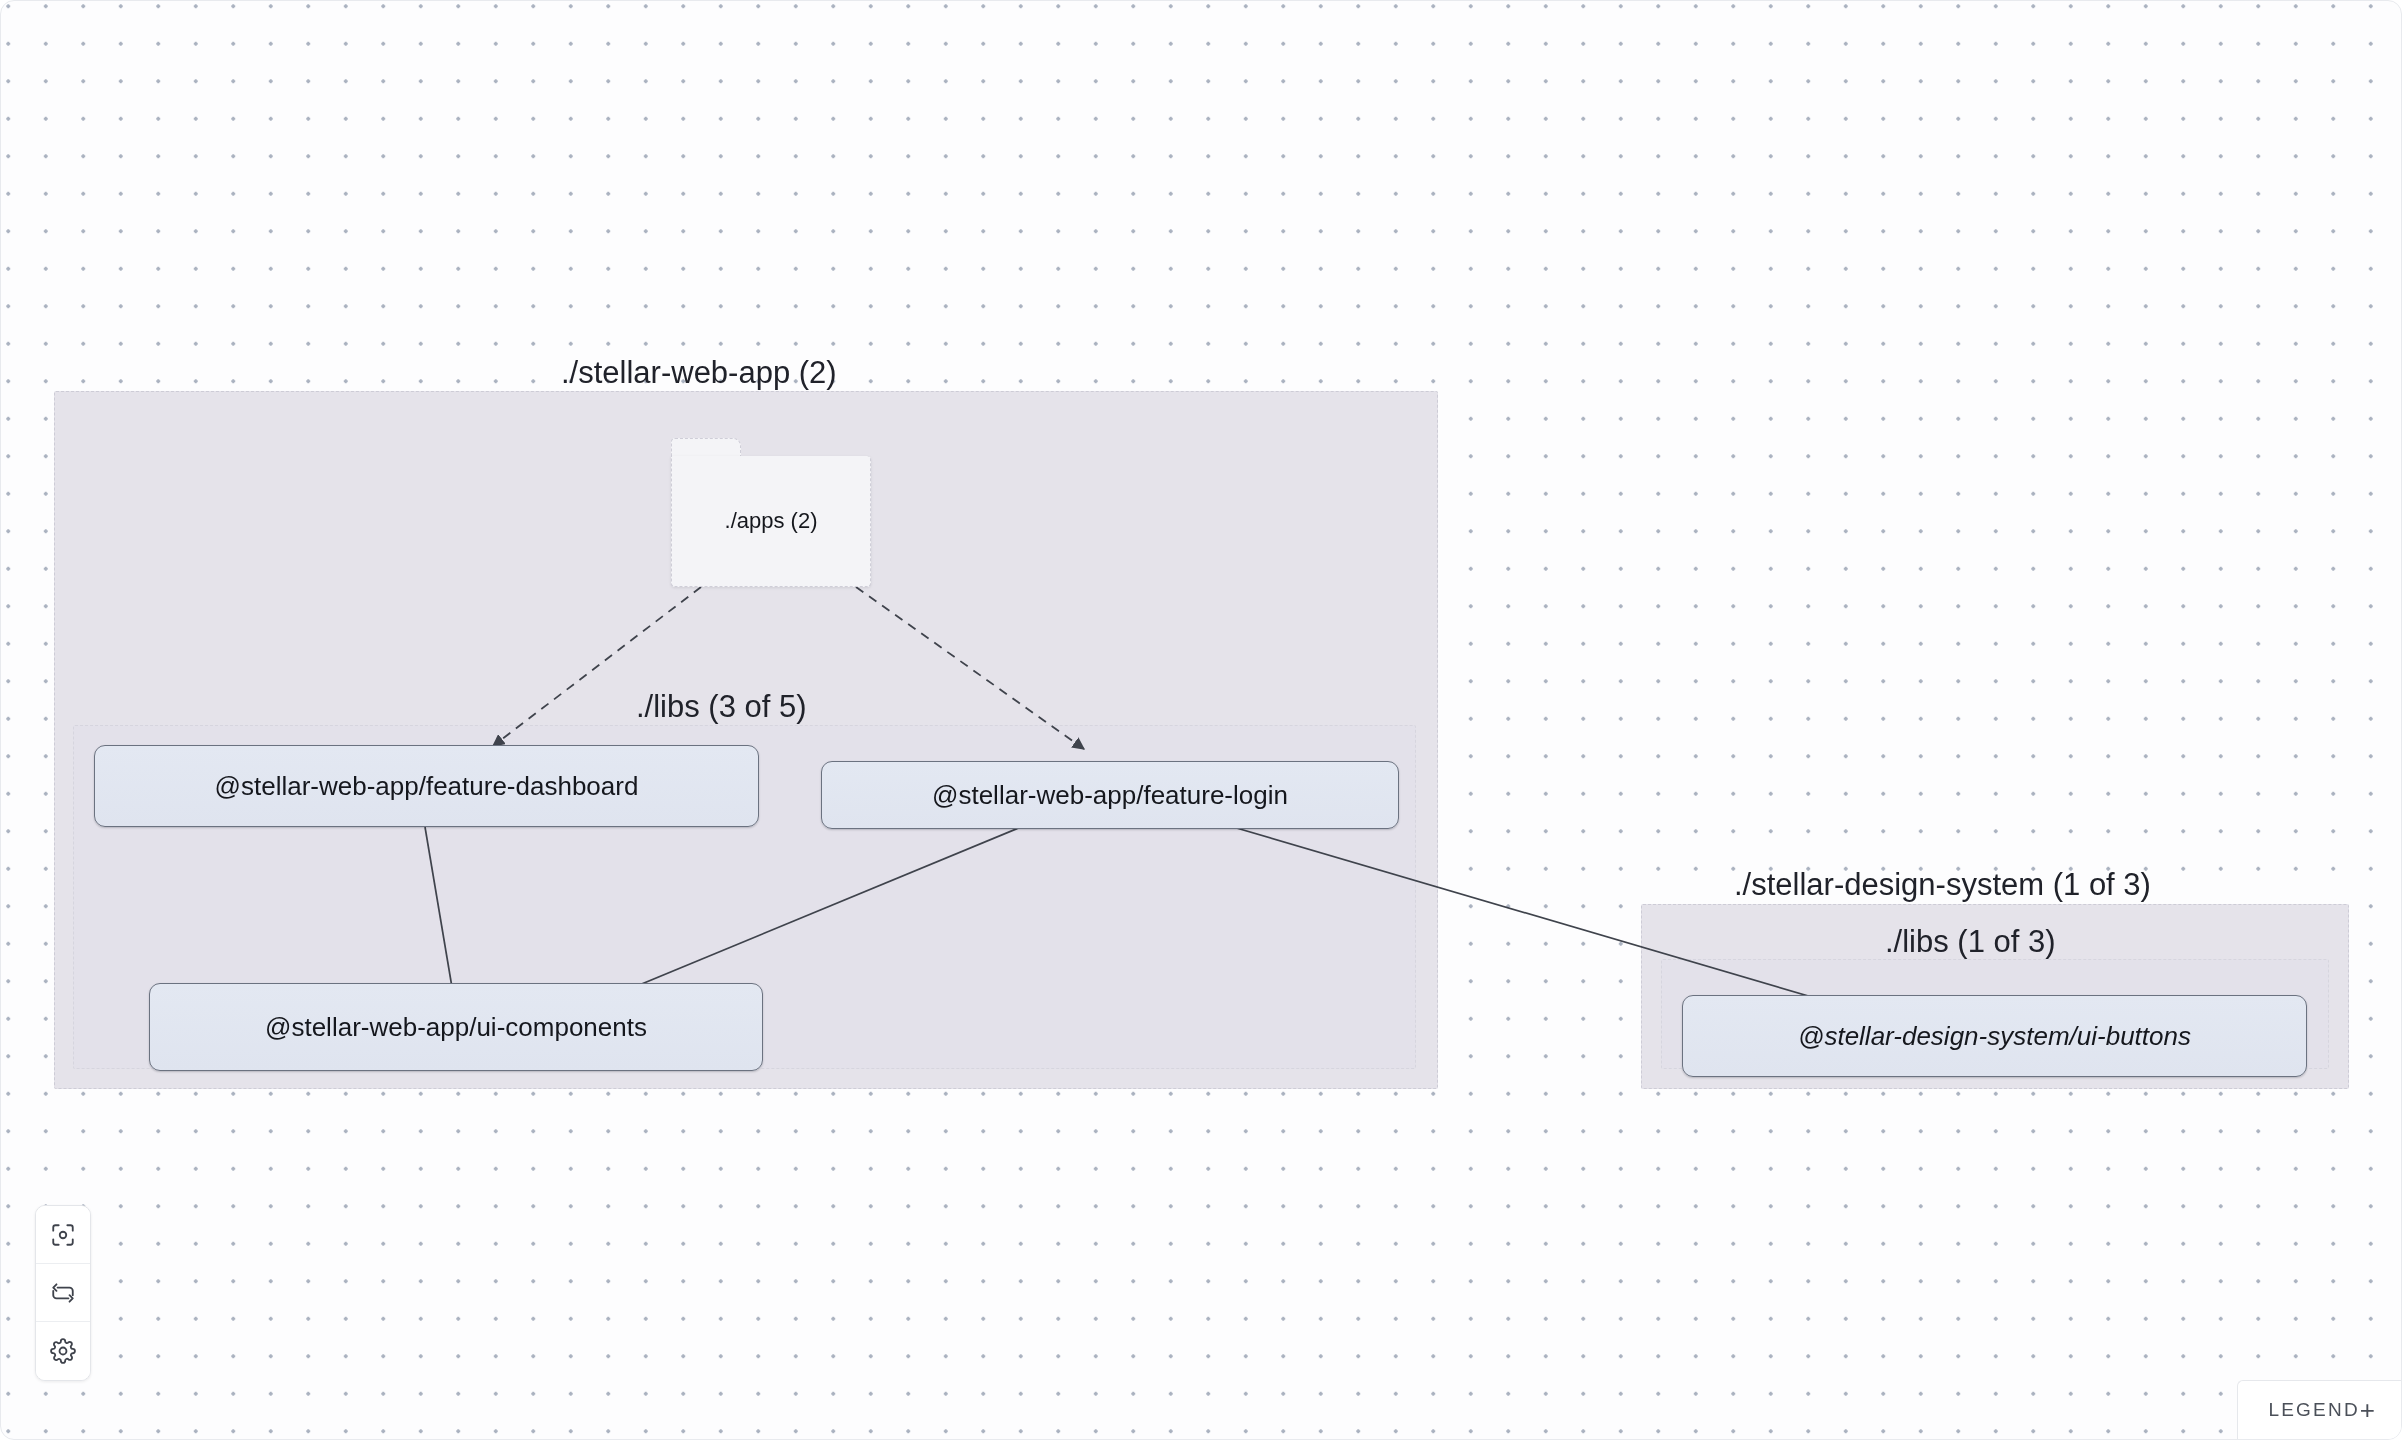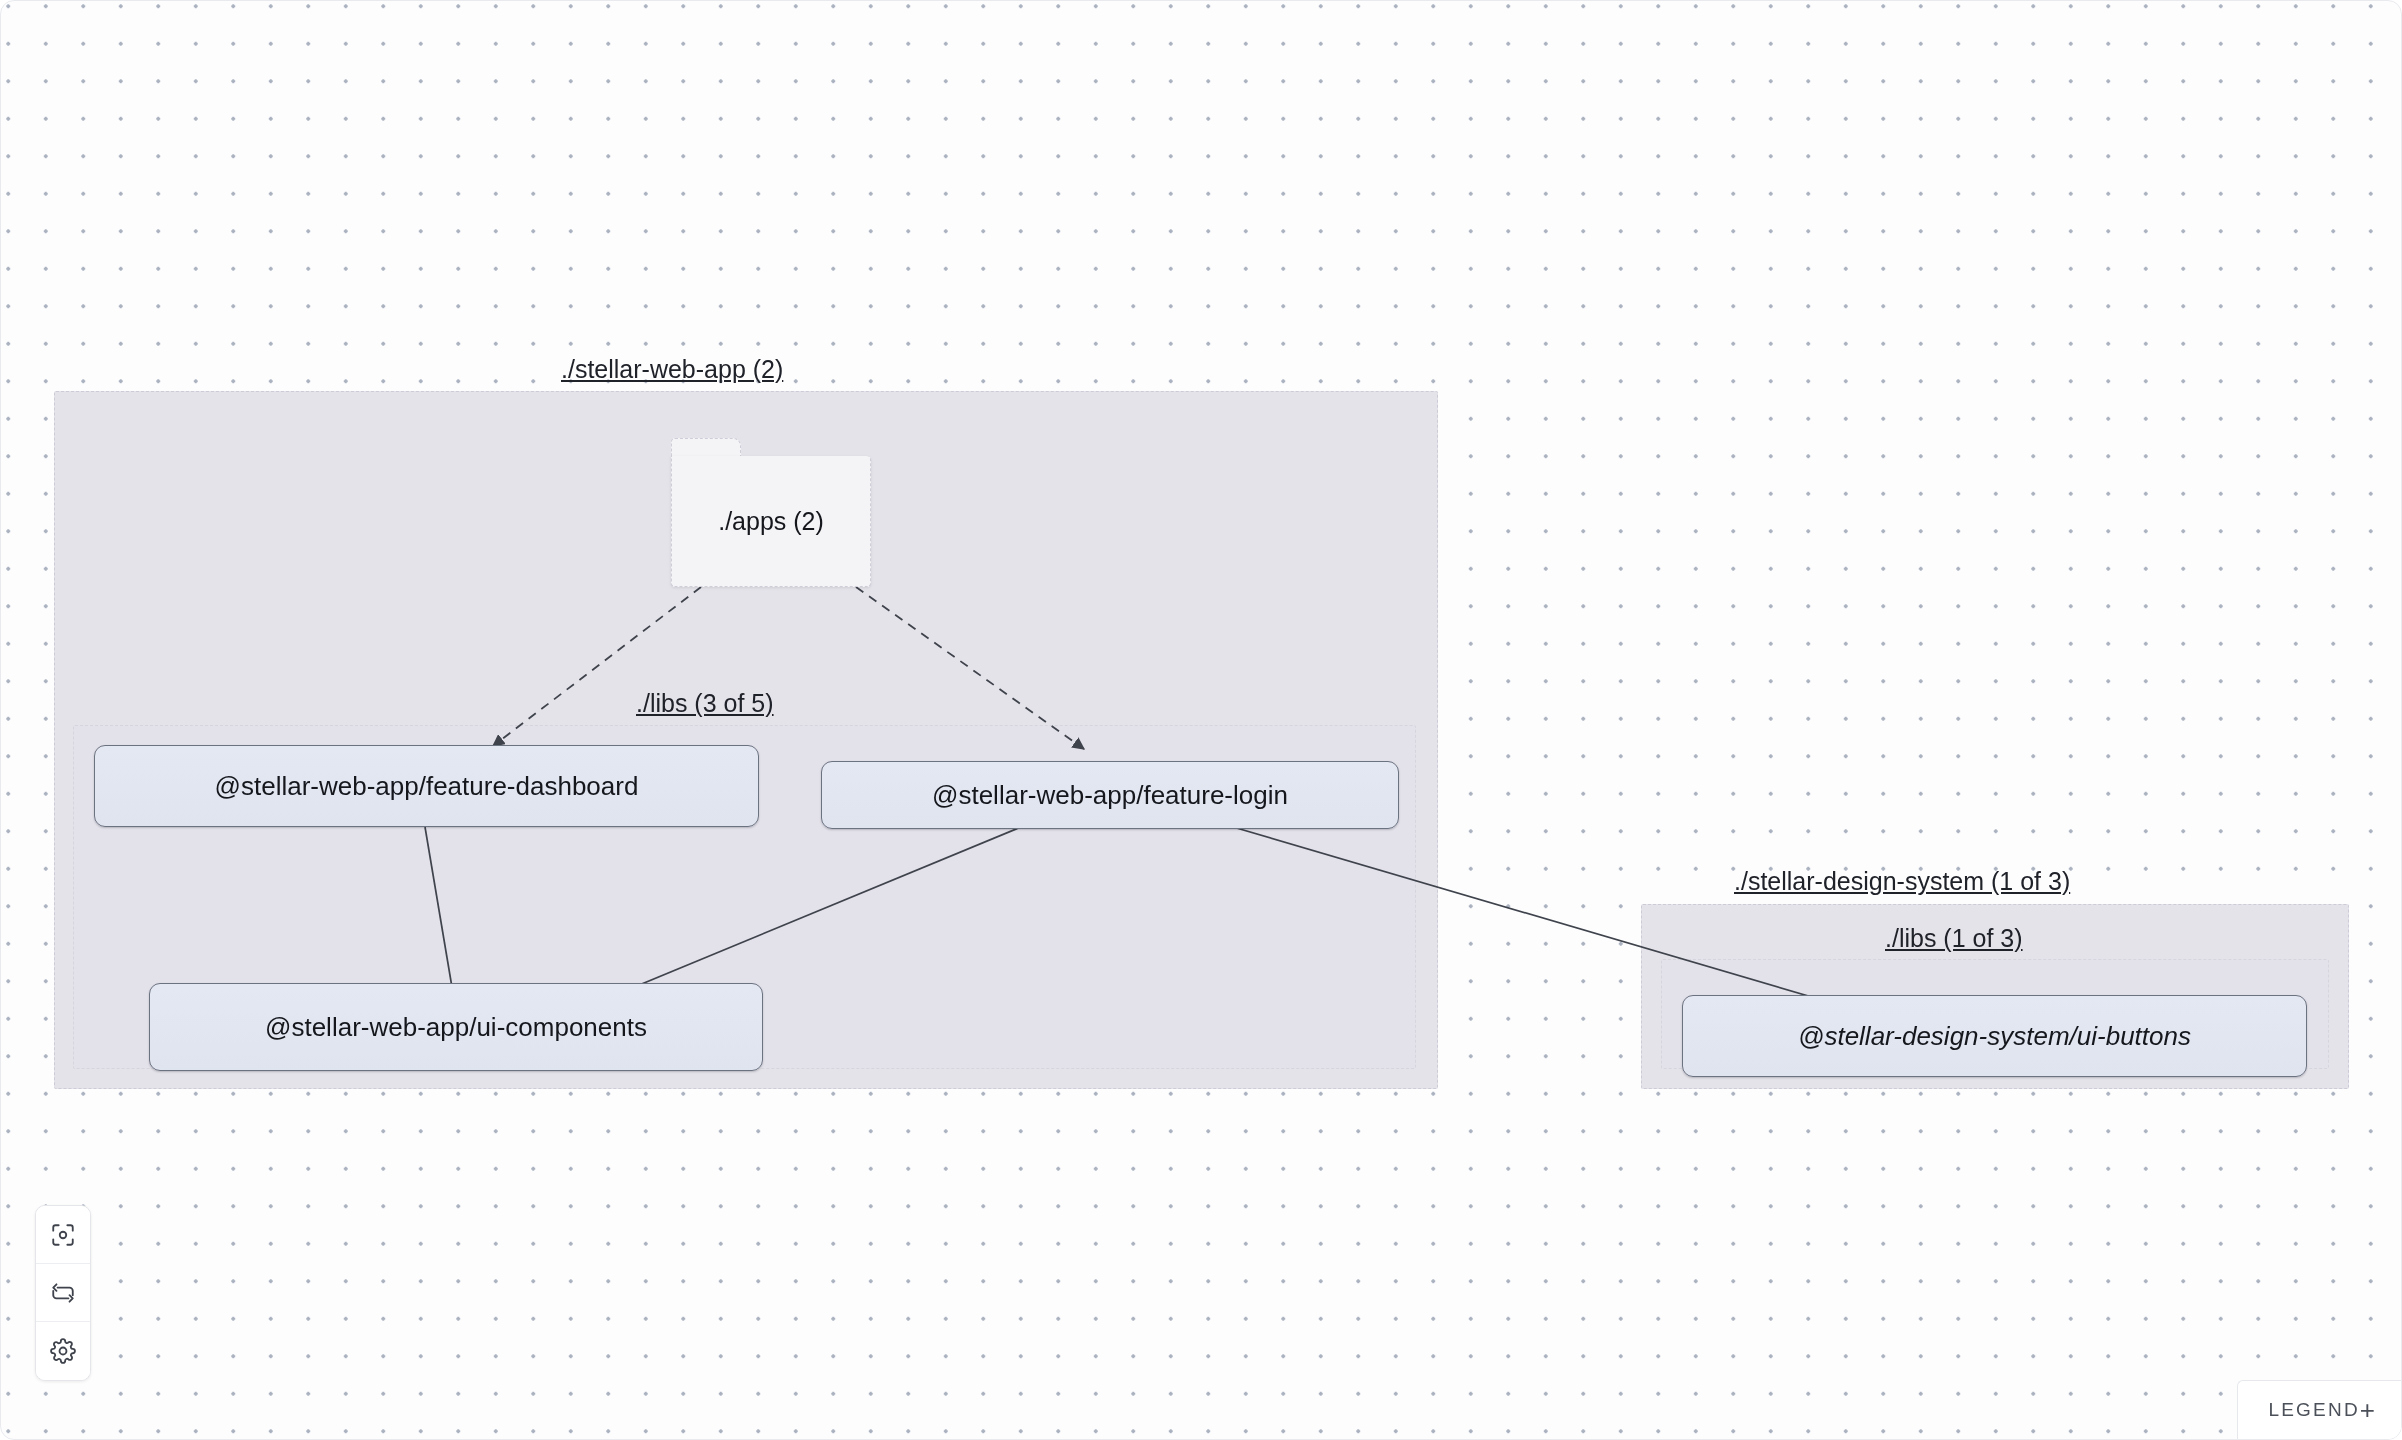--- a/index.html
+++ b/index.html
@@ -33,26 +33,25 @@
     border-radius: 2px;
   }
   .group-inner {
     position: absolute;
     background: rgba(226,224,233,0.55);
     border: 1.5px dashed #d6d5de;
     border-radius: 2px;
   }
   .group-label {
     position: absolute;
-    font-size: 25px;
+    font-size: 31px;
     line-height: 1;
     color: #20222a;
     white-space: nowrap;
     font-family: "Liberation Sans", sans-serif;
-    text-decoration: underline;
   }
 
   
   .node {
     position: absolute;
     display: flex;
     align-items: center;
     justify-content: center;
     background: linear-gradient(180deg, #e3e8f2 0%, #dfe4ef 100%);
     border: 1.4px solid #6b7280;
@@ -68,21 +67,21 @@
     position: absolute;
     background: #f4f4f7;
     border: 1.6px dashed #cfced8;
     border-top: none;
     border-radius: 0 4px 4px 4px;
     box-shadow: 0 1px 3px rgba(20,22,30,0.10);
     display: flex;
     align-items: center;
     justify-content: center;
     color: #15171d;
-    font-size: 25px;
+    font-size: 22px;
     white-space: nowrap;
   }
   .folder-tab {
     position: absolute;
     background: #f4f4f7;
     border: 1.6px dashed #cfced8;
     border-bottom: none;
     border-radius: 4px 8px 0 0;
   }
 

